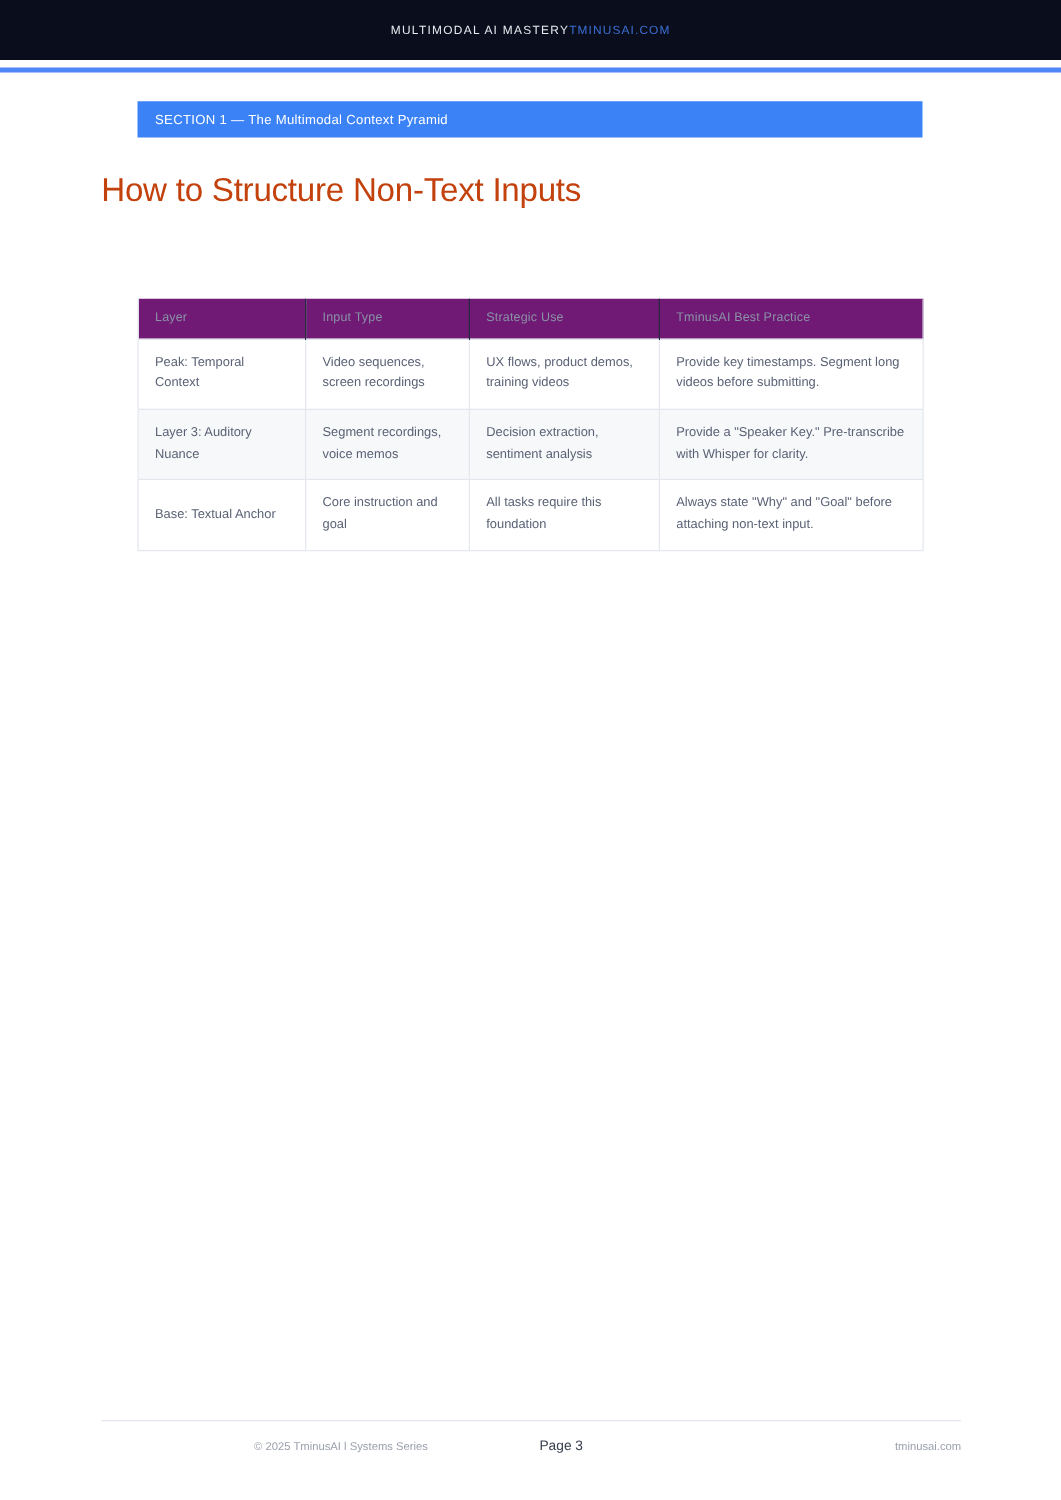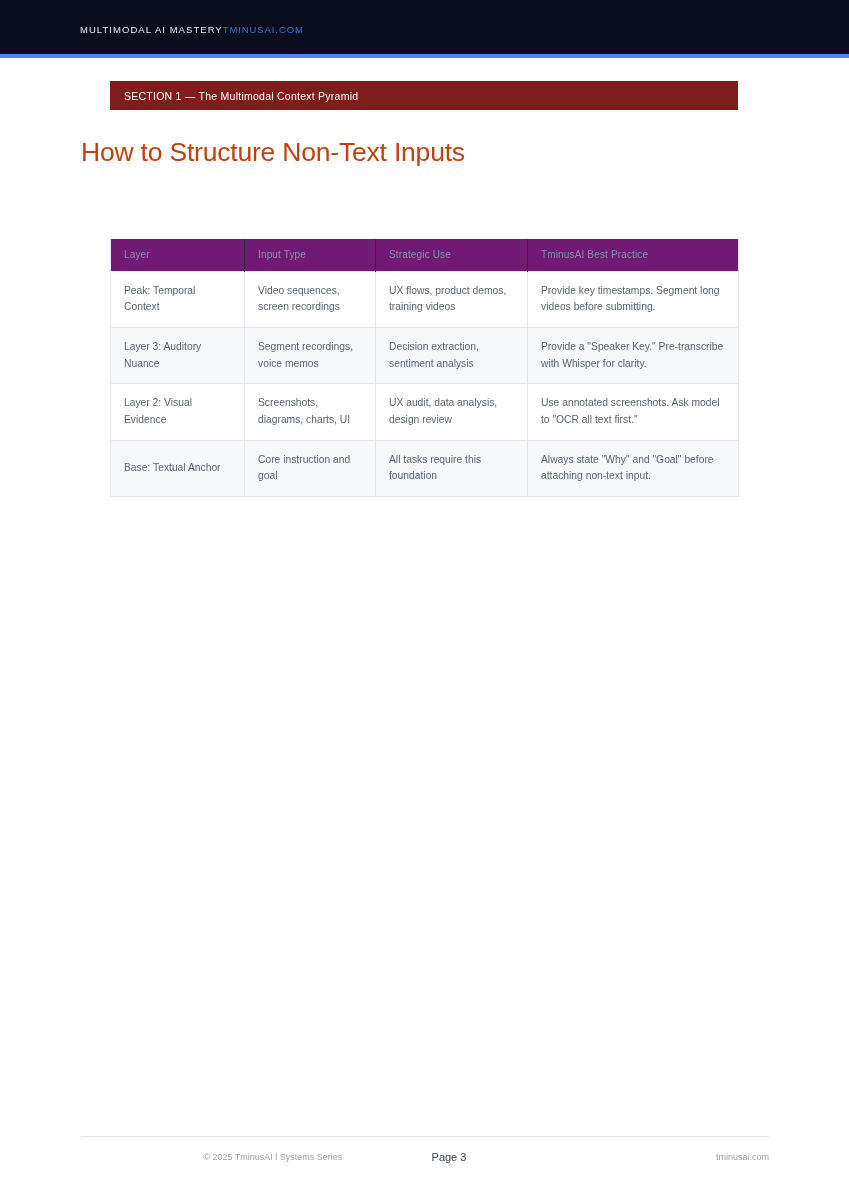--- a/index.html
+++ b/index.html
@@ -15,25 +15,25 @@
     color: #2b3040;
     position: relative;
     overflow: hidden;
   }
 
   
   .page-header {
     position: absolute;
     top: 0; left: 0;
     width: 849px;
-    height: 58px;
+    height: 48px;
     background: #0a0d1c;
     display: flex;
     align-items: center;
-    justify-content: flex-start;
+    justify-content: center;
     padding: 0 80px;
   }
   .header-brand {
     font-size: 9.5px;
     letter-spacing: 1.05px;
     color: #e8eaf0;
     font-weight: 400;
     white-space: nowrap;
   }
   .header-site {
@@ -52,21 +52,21 @@
     background: #4f86f7;
   }
 
   
   .section-banner {
     position: absolute;
     top: 81px;
     left: 110px;
     width: 628px;
     height: 29px;
-    background: #7f1d1d;
+    background: #3b82f6;
     display: flex;
     align-items: center;
     padding-left: 14px;
   }
   .section-banner-label {
     font-size: 10.5px;
     color: #ffffff;
     letter-spacing: 0.25px;
     font-weight: 400;
   }
@@ -213,26 +213,20 @@
         <td>UX flows, product demos, training videos</td>
         <td>Provide key timestamps. Segment long videos before submitting.</td>
       </tr>
       <tr>
         <td>Layer 3: Auditory Nuance</td>
         <td>Segment recordings, voice memos</td>
         <td>Decision extraction, sentiment analysis</td>
         <td>Provide a "Speaker Key." Pre-transcribe with Whisper for clarity.</td>
       </tr>
       <tr>
-        <td>Layer 2: Visual Evidence</td>
-        <td>Screenshots, diagrams, charts, UI</td>
-        <td>UX audit, data analysis, design review</td>
-        <td>Use annotated screenshots. Ask model to "OCR all text first."</td>
-      </tr>
-      <tr>
         <td>Base: Textual Anchor</td>
         <td>Core instruction and goal</td>
         <td>All tasks require this foundation</td>
         <td>Always state "Why" and "Goal" before attaching non-text input.</td>
       </tr>
     </tbody>
   </table>
 </div>
 
 <div class="page-footer">

